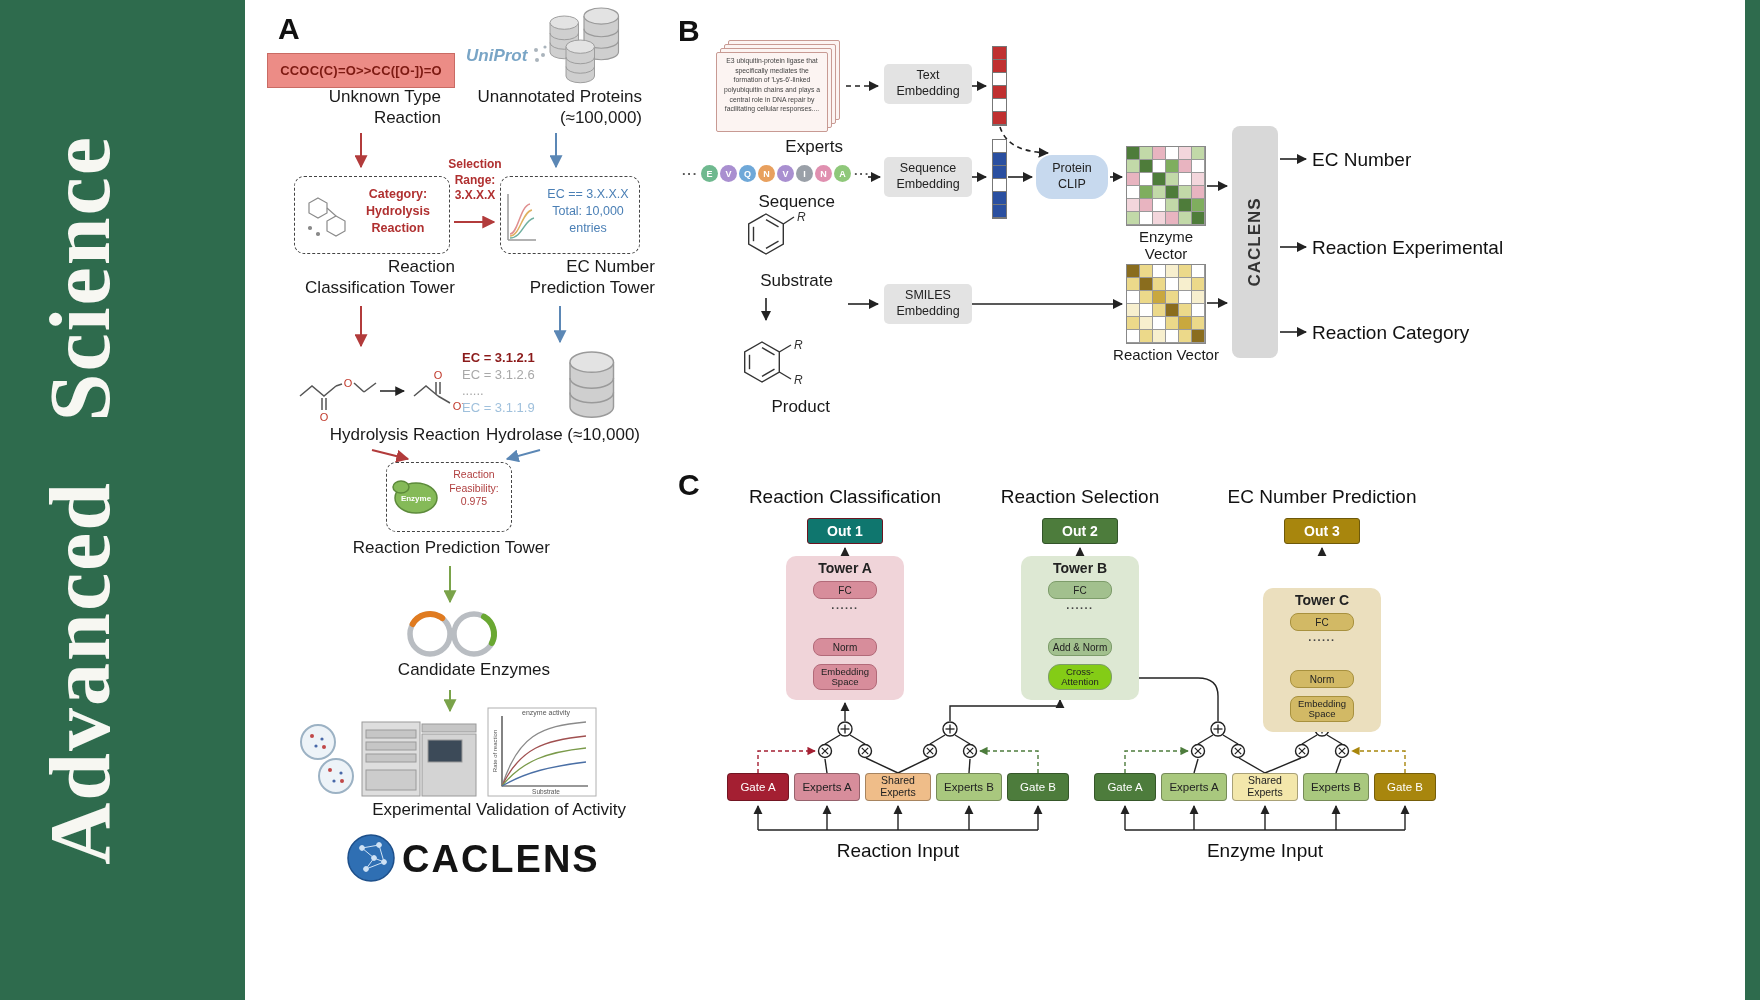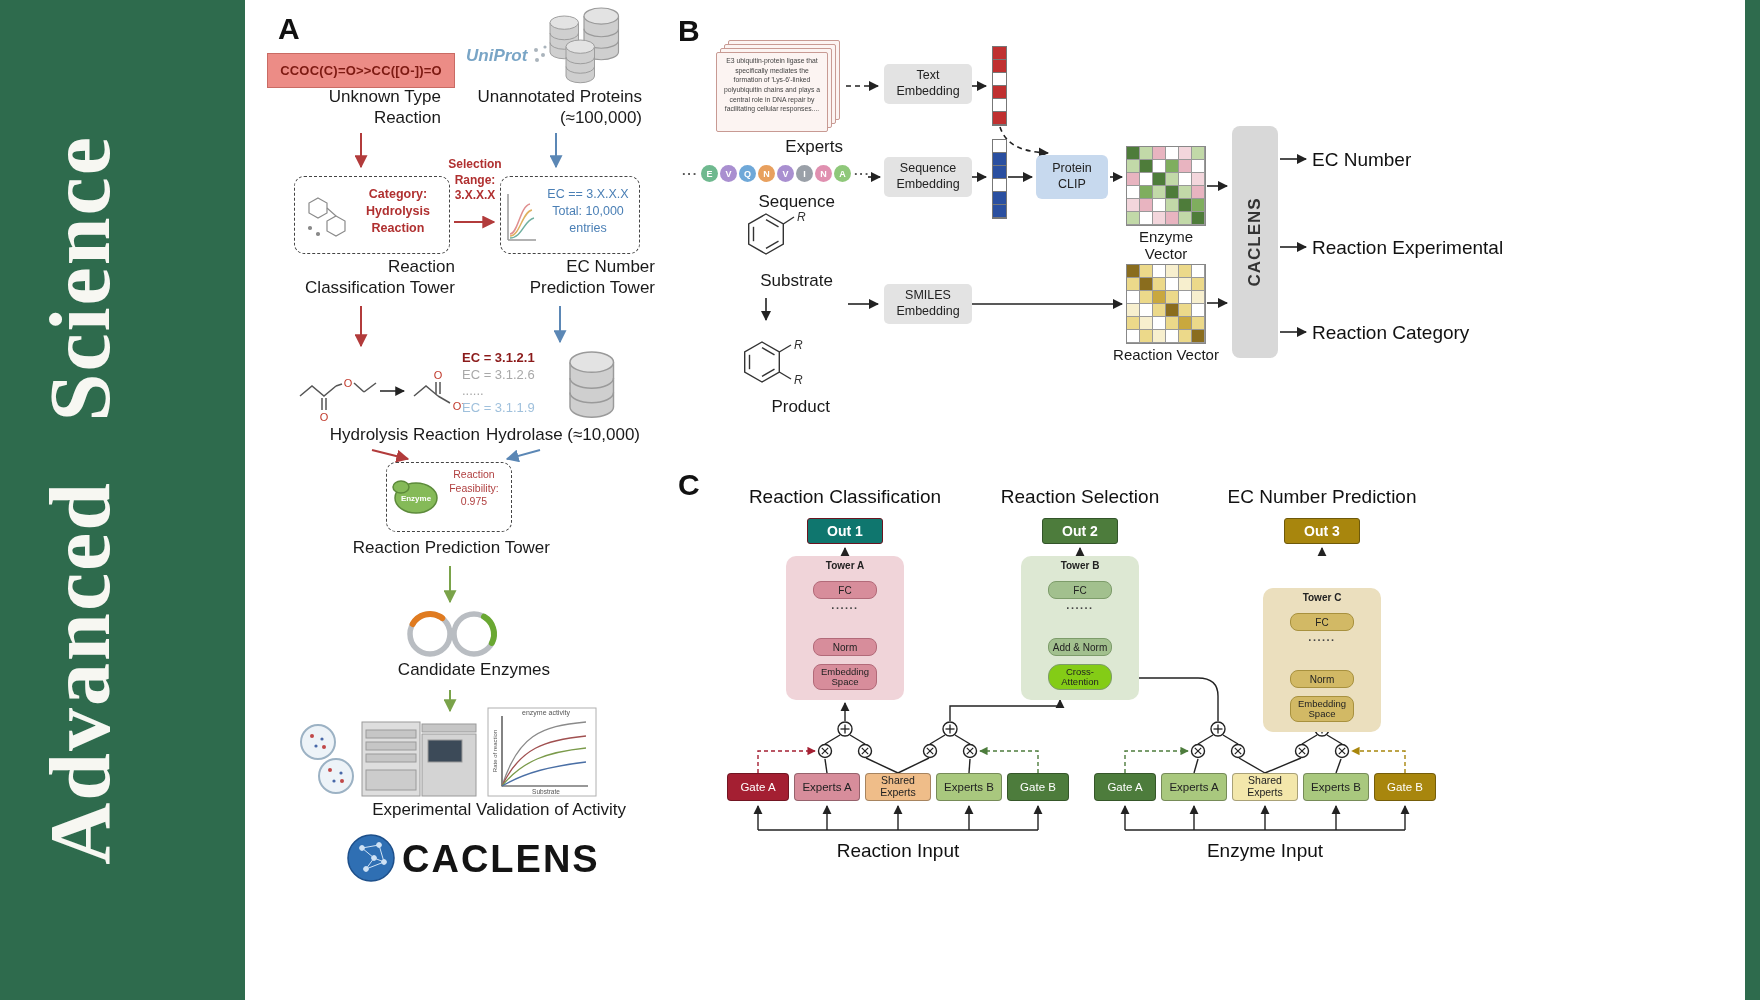--- a/index.html
+++ b/index.html
@@ -27,36 +27,36 @@
   .logo-text{position:absolute;left:402px;top:838px;font-size:38px;font-weight:800;letter-spacing:2px;color:#141414}
   .fcards{position:absolute;left:716px;top:40px;width:130px;height:96px}
   .fcard{position:absolute;width:112px;height:80px;background:#fcf4f2;border:1px solid #c89a93;border-radius:2px}
   .fcard-front{padding:3px 4px;font-size:6.8px;line-height:1.42;color:#444;text-align:center;overflow:hidden}
   .seqrow{position:absolute;left:682px;top:165px;display:flex;align-items:center;gap:3px}
   .dots{font-size:13px;color:#555;font-weight:bold;letter-spacing:1px}
   .aas{display:inline-flex;gap:2px}
   .aa{width:17px;height:17px;border-radius:50%;color:#fff;font-size:9px;font-weight:bold;display:inline-flex;align-items:center;justify-content:center}
   .ebox{position:absolute;width:88px;height:40px;background:#e3e3e3;border-radius:5px;display:flex;align-items:center;justify-content:center;
     text-align:center;font-size:12.5px;color:#222;line-height:1.25;white-space:pre-line}
-  .clip{position:absolute;left:1036px;top:155px;width:72px;height:44px;background:#c7d9ee;border-radius:6px;display:flex;align-items:center;
+  .clip{position:absolute;left:1036px;top:155px;width:72px;height:44px;background:#c7d9ee;border-radius:16px;display:flex;align-items:center;
     justify-content:center;text-align:center;font-size:12.5px;color:#222;line-height:1.25;white-space:pre-line}
   .vcol{position:absolute;display:grid;grid-auto-rows:13px;width:15px;border:1px solid #777;background:#fff}
   .vcol span{border-bottom:1px solid #777}
   .vgrid{position:absolute;display:grid;grid-template-columns:repeat(6,13px);grid-auto-rows:13px;border:1px solid #888;background:#fff}
   .vgrid span{border-right:1px solid #999;border-bottom:1px solid #999}
   .veclbl{position:absolute;text-align:center;font-size:15px;color:#1a1a1a}
   .cacbox{position:absolute;left:1232px;top:126px;width:46px;height:232px;background:#d8d8d8;border-radius:8px;
     display:flex;align-items:center;justify-content:center}
   .cacbox span{transform:rotate(-90deg);font-size:17px;font-weight:600;letter-spacing:1px;color:#333;white-space:nowrap}
   .outlbl{position:absolute;font-size:19px;color:#111}
   .ctitle{position:absolute;text-align:center;font-size:19px;color:#111}
   .outbox{position:absolute;width:76px;height:26px;color:#fff;font-weight:bold;font-size:14px;display:flex;align-items:center;
     justify-content:center;border-radius:3px;border:1px solid rgba(0,0,0,.35)}
   .tower{position:absolute;width:118px;height:144px;border-radius:10px}
-  .ttitle{position:absolute;top:4px;width:100%;text-align:center;font-size:10px;font-weight:600;color:#222}
+  .ttitle{position:absolute;top:4px;width:100%;text-align:center;font-size:14px;font-weight:600;color:#222}
   .tblock{position:absolute;left:27px;width:64px;height:18px;border-radius:8px;display:flex;align-items:center;justify-content:center;
     font-size:10px;color:#222;border:1px solid rgba(0,0,0,.28);text-align:center;line-height:1.1}
   .tdots{position:absolute;top:43px;width:100%;text-align:center;font-size:11px;letter-spacing:1.5px;color:#444;font-weight:bold}
   .tbottom{top:108px;height:26px;font-size:9.5px}
   .pill{border-radius:12px}
   .gbox{position:absolute;top:773px;height:28px;display:flex;align-items:center;justify-content:center;text-align:center;
     font-size:11.5px;border-radius:4px;border:1px solid rgba(0,0,0,.3);line-height:1.12}
   .gbox.sm{font-size:10.5px}
 </style>
 </head>

